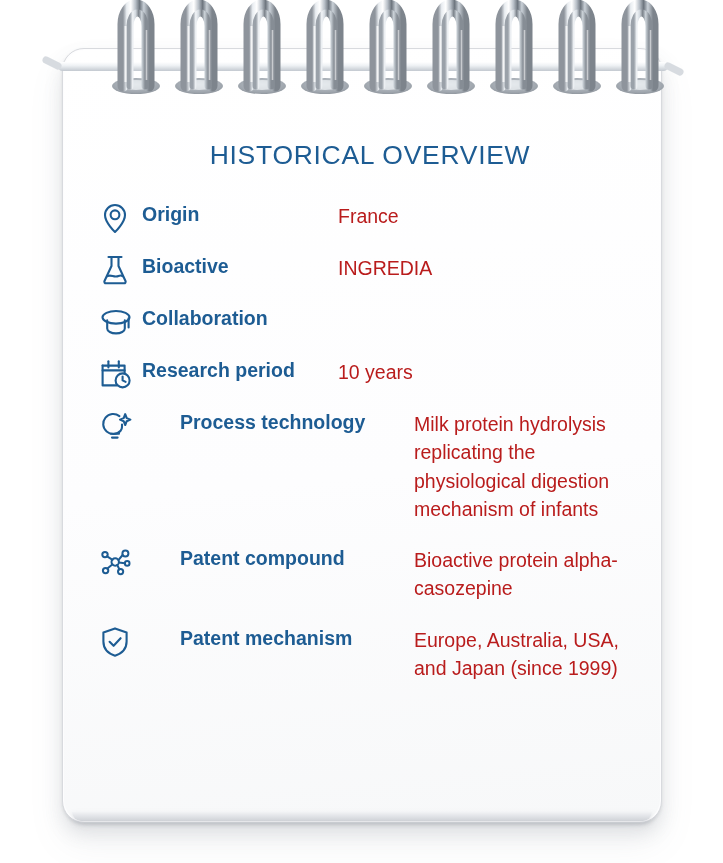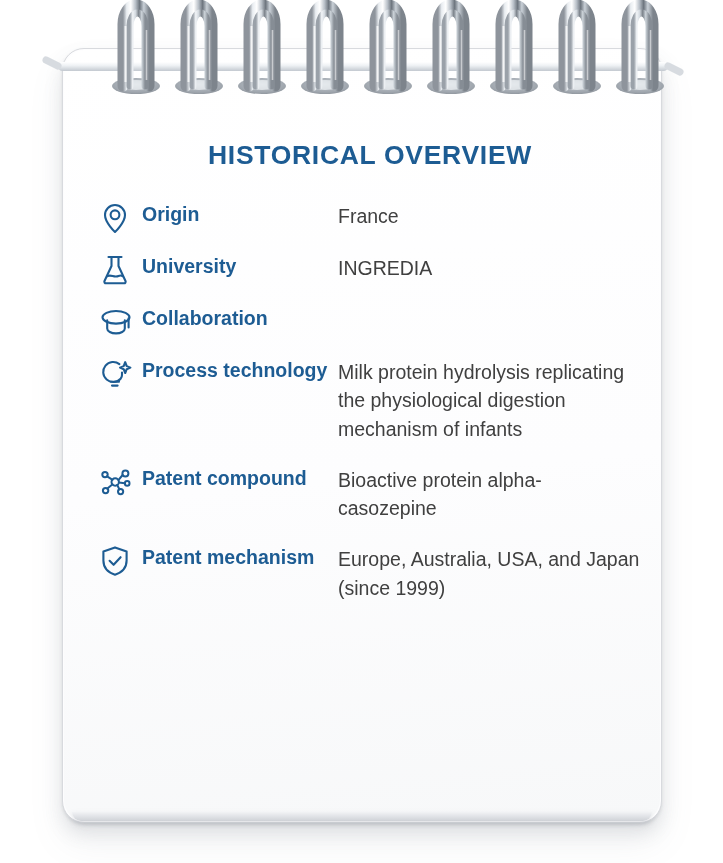--- a/index.html
+++ b/index.html
@@ -68,21 +68,21 @@
     left: 62px;
     top: 48px;
     width: 600px;
     height: 775px;
     box-sizing: border-box;
     padding: 92px 22px 0 38px;
   }
   #page-title {
     color: #1d5c93;
     font-size: 26.5px;
-    font-weight: bold;
+    font-weight: normal;
     letter-spacing: 0.7px;
     text-align: center;
     margin: 0 0 30px 0;
   }
 
   .row {
     display: flex;
     align-items: flex-start;
     margin-bottom: 17px;
     margin-top: 8px;
@@ -103,28 +103,28 @@
     flex: 0 0 196px;
     width: 196px;
     color: #1d5c93;
     font-size: 19.5px;
     font-weight: bold;
     line-height: 1.33;
     padding-top: 1px;
   }
   .row-value {
     flex: 1 1 auto;
-    color: #404040;
+    color: #b91c1c;
     font-size: 19.5px;
     font-weight: normal;
     line-height: 1.45;
     padding-top: 1px;
     white-space: pre-line;
   }
-  .row.tall { margin-bottom: 22px; }
+  .row.tall { margin-bottom: 22px; gap: 38px; }
 </style>
 </head>
 <body>
 
 <div id="notepad"></div>
 <div id="page-edge"></div>
 
 <svg id="spiral" viewBox="0 0 723 130" xmlns="http://www.w3.org/2000/svg">
   <defs>
     <linearGradient id="wireG" x1="0" y1="0" x2="1" y2="0">
@@ -195,35 +195,50 @@
   </div>
 
   <div class="row">
     <div class="row-icon">
       <svg width="30" height="32" viewBox="0 0 30 32" fill="none" stroke="#1d5c93" stroke-width="2.1" stroke-linecap="round" stroke-linejoin="round">
         <path d="M8.5 3 L21.5 3"></path>
         <path d="M11.5 3 L11.5 12 L4.5 27 A1.6 1.6 0 0 0 6 29.3 L24 29.3 A1.6 1.6 0 0 0 25.5 27 L18.5 12 L18.5 3"></path>
         <path d="M7.4 22.2 C11 20 14 24 18.5 22 C20.4 21.2 21.6 21.4 22.6 22.2"></path>
       </svg>
     </div>
-    <div class="row-label">University</div>
+    <div class="row-label">Bioactive</div>
     <div class="row-value">INGREDIA</div>
   </div>
 
   <div class="row">
     <div class="row-icon">
       <svg width="32" height="32" viewBox="0 0 32 32" fill="none" stroke="#1d5c93" stroke-width="2.1" stroke-linecap="round" stroke-linejoin="round">
         <path d="M16 5 C23.5 5 29.5 8 29.5 11.3 C29.5 14.6 23.5 17.6 16 17.6 C8.5 17.6 2.5 14.6 2.5 11.3 C2.5 8 8.5 5 16 5 Z"></path>
         <path d="M7.2 14.4 L7.2 22.4 C7.2 25.3 11.2 27.4 16 27.4 C20.8 27.4 24.8 25.3 24.8 22.4 L24.8 14.4"></path>
         <path d="M28.6 12.4 L28.6 21.5"></path>
       </svg>
     </div>
     <div class="row-label">Collaboration</div>
   </div>
 
+  <div class="row">
+    <div class="row-icon">
+      <svg width="32" height="32" viewBox="0 0 32 32" fill="none" stroke="#1d5c93" stroke-width="2.1" stroke-linecap="round" stroke-linejoin="round">
+        <path d="M2.6 7.6 L2.6 27.4 L17 27.4"></path>
+        <path d="M2.6 7.6 L24.6 7.6 L24.6 15.2"></path>
+        <path d="M2.6 12.4 L24.6 12.4"></path>
+        <path d="M8.4 3.2 L8.4 9.4"></path>
+        <path d="M18.8 3.2 L18.8 9.4"></path>
+        <circle cx="22.6" cy="22.4" r="7"></circle>
+        <path d="M22.6 18.6 L22.6 22.4 L25.6 23.9"></path>
+      </svg>
+    </div>
+    <div class="row-label">Research period</div>
+    <div class="row-value">10 years</div>
+  </div>
 
   <div class="row tall">
     <div class="row-icon">
       <svg width="32" height="32" viewBox="0 0 32 32" fill="none" stroke="#1d5c93" stroke-width="2.1" stroke-linecap="round" stroke-linejoin="round">
         <path d="M19.4 6.1 A10 10 0 1 0 20.6 20.7 C21.6 19.6 22 18.4 22 17 L22 14.6"></path>
         <path d="M10.6 23.8 L19 23.8"></path>
         <path d="M12 27.6 L17.6 27.6"></path>
         <path d="M25.2 4.2 L26.7 8.1 L30.4 9.6 L26.7 11.2 L25.2 15 L23.7 11.2 L20 9.6 L23.7 8.1 Z"></path>
       </svg>
     </div>

